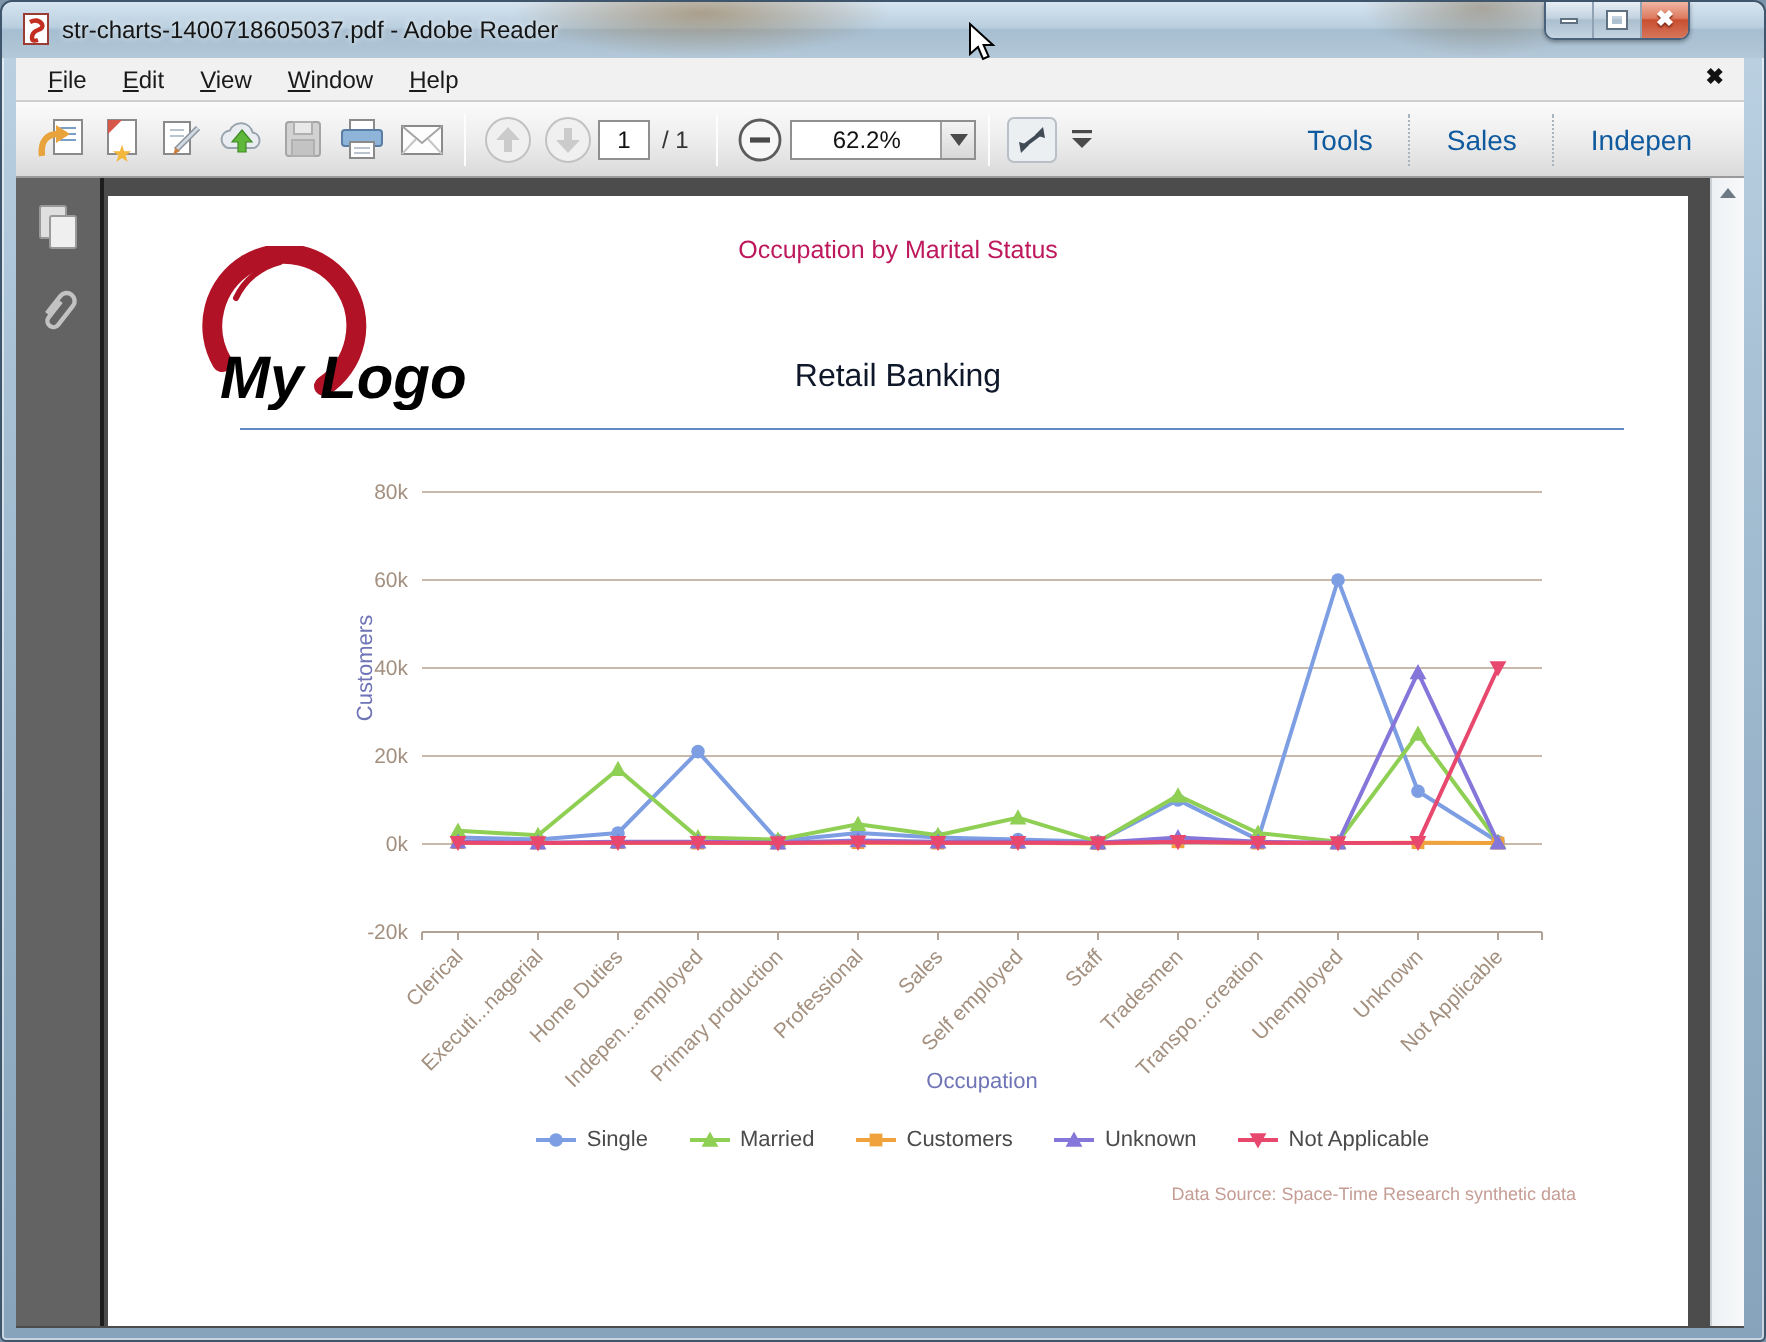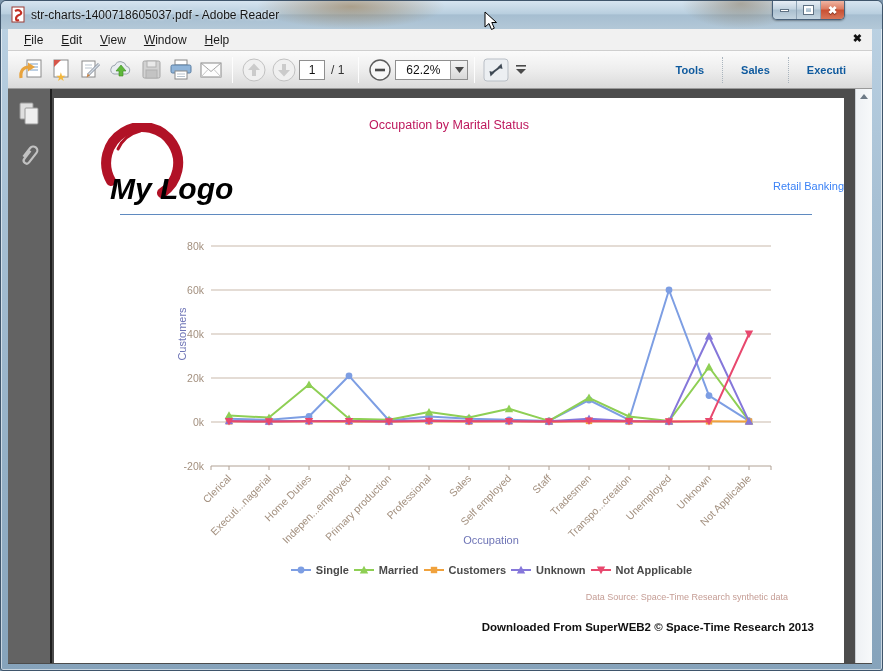--- a/index.html
+++ b/index.html
@@ -43,49 +43,49 @@
   .menubar-close { position:absolute; right:10px; top:3px; font-size:11px; font-weight:bold; color:#111; cursor:default; }
 
   .toolbar { height:38px; background:linear-gradient(180deg,#fbfbfb 0%,#ececec 55%,#dadada 100%);
     border-bottom:1px solid #9a9a9a; display:flex; align-items:center; padding:0 8px; }
   .tb-btn { width:30px; height:30px; display:flex; align-items:center; justify-content:center; border-radius:3px; }
   .tb-sep { width:1px; height:26px; background:#b4b4b4; border-right:1px solid #fdfdfd; margin:0 6px; }
   .page-box { width:26px; height:20px; background:#fff; border:1px solid #8f8f8f; font-size:12px;
     text-align:center; color:#111; font-family:"Liberation Sans", sans-serif; }
   .page-total { font-size:12px; color:#333; margin:0 8px 0 6px; }
   .zoom-box { height:20px; display:flex; align-items:center; border:1px solid #8f8f8f; background:#fff; }
-  .zoom-value { font-size:12px; color:#111; padding:0 10px; min-width:40px; text-align:center; }
+  .zoom-value { font-size:12px; color:#111; padding:0 20px; min-width:40px; text-align:center; }
   .zoom-drop { width:17px; height:100%; border-left:1px solid #9f9f9f;
     background:linear-gradient(180deg,#f4f4f4,#d8d8d8); display:flex; align-items:center; justify-content:center; }
   .tb-right { margin-left:auto; display:flex; align-items:center; height:100%; }
-  .tb-label { font-size:11px; font-weight:bold; color:#0f5a9e; padding:0 18px; height:26px;
+  .tb-label { font-size:14px; font-weight:normal; color:#0f5a9e; padding:0 18px; height:26px;
     display:flex; align-items:center; border-left:1px dotted #a9b4bd; cursor:default; }
   .tb-label:first-child { border-left:none; }
 
   
   .docarea { position:relative; height:574px; background:#4c4c4c; }
   .sidebar { position:absolute; left:0; top:0; width:44px; height:100%; background:#636363; border-right:2px solid #1e1e1e; }
   .side-btn { width:34px; height:34px; margin:8px auto 4px auto; display:flex; align-items:center; justify-content:center; border-radius:3px; }
 
   .page { position:absolute; left:46px; top:9px; width:790px; height:565px; background:#fff; }
 
   .scrollbar { position:absolute; right:0; top:0; width:17px; height:100%;
     background:linear-gradient(90deg,#eef1f4,#f7f9fa); border-left:1px solid #c9ced3; }
   .sb-arrow { width:100%; height:15px; display:flex; align-items:center; justify-content:center; }
   .sb-arrow .tri { width:0; height:0; border-left:4px solid transparent; border-right:4px solid transparent; border-bottom:5px solid #6d7a86; }
 
   
   .pdf-title { position:absolute; left:0; top:20px; width:100%; text-align:center; font-size:12.5px; color:#be185d; }
-  .pdf-subtitle { position:absolute; left:0; top:82px; width:100%; text-align:right; font-size:11px; color:#3b82f6; }
+  .pdf-subtitle { position:absolute; left:0; top:82px; width:100%; text-align:center; font-size:16px; color:#0f172a; }
   .logo { position:absolute; left:34px; top:25px; }
   .logo-text { font-style:italic; font-weight:bold; }
   .hr-blue { position:absolute; left:66px; top:116px; width:692px; height:1px; background:#5f8ac0; }
 
   .chart-svg { position:absolute; left:120px; top:133px; font-family:"Liberation Sans", sans-serif; }
-  .legend { position:absolute; left:120px; top:466px; width:634px; display:flex; justify-content:center; gap:4px; align-items:flex-start;font-weight:bold; }
+  .legend { position:absolute; left:120px; top:466px; width:634px; display:flex; justify-content:center; gap:20px; align-items:flex-start; }
   .legend-item { display:flex; align-items:center; gap:4px; font-size:11px; color:#4a4a4a; white-space:nowrap; }
 
   .datasource { position:absolute; right:56px; top:494px; font-size:9px; color:#c59d95;padding-left:36px; }
   .pdf-footer { position:absolute; right:30px; top:523px; font-size:11.5px; font-weight:bold; color:#111; }
 
   .cursor { position:absolute; left:483px; top:10px; z-index:50; }
 </style>
 </head>
 <body>
 
@@ -235,21 +235,21 @@
       <div class="tb-btn" style="width:20px">
         <svg width="10" height="9">
           <rect x="0" y="0" width="10" height="1.6" fill="#4a4a4a"></rect>
           <polygon points="0,4 10,4 5,9" fill="#4a4a4a"></polygon>
         </svg>
       </div>
 
       <div class="tb-right">
         <span class="tb-label">Tools</span>
         <span class="tb-label">Sales</span>
-        <span class="tb-label">Executi</span>
+        <span class="tb-label">Indepen</span>
       </div>
     </div>
 
     <div class="docarea">
 
       <div class="sidebar">
         <div class="side-btn">
           <svg width="24" height="26">
             <rect x="3" y="2" width="13" height="16" rx="1" fill="#dfdfdf" stroke="#9a9a9a"></rect>
             <rect x="8" y="7" width="13" height="16" rx="1" fill="#efefef" stroke="#9a9a9a"></rect>
@@ -432,21 +432,20 @@
             <span class="legend-item">
               <svg width="22" height="10">
                 <line x1="1" y1="5" x2="21" y2="5" stroke="#e8486e" stroke-width="2"></line>
                 <polygon points="6.8,1.6 15.2,1.6 11,9.2" fill="#e8486e"></polygon>
               </svg>
               <span>Not Applicable</span>
             </span>
           </div>
 
         <div class="datasource">Data Source: Space-Time Research synthetic data</div>
-        <div class="pdf-footer">Downloaded From SuperWEB2 © Space-Time Research 2013</div>
       </div>
 
       <div class="scrollbar">
         <div class="sb-arrow">
             <div class="tri"></div>
           </div>
       </div>
     </div>
 
   </div>

